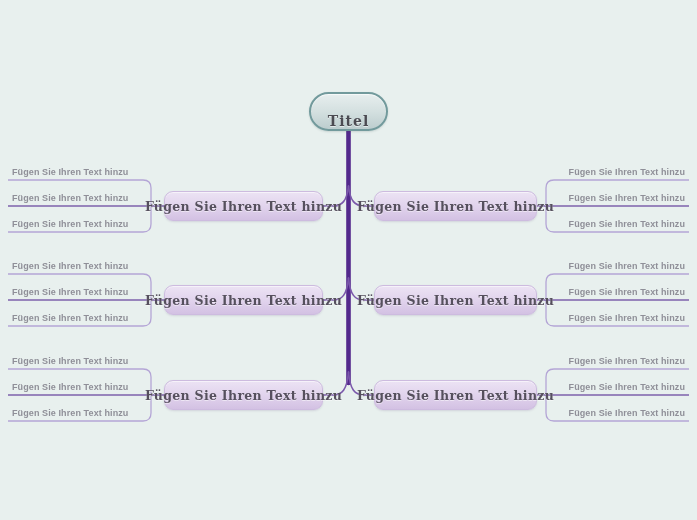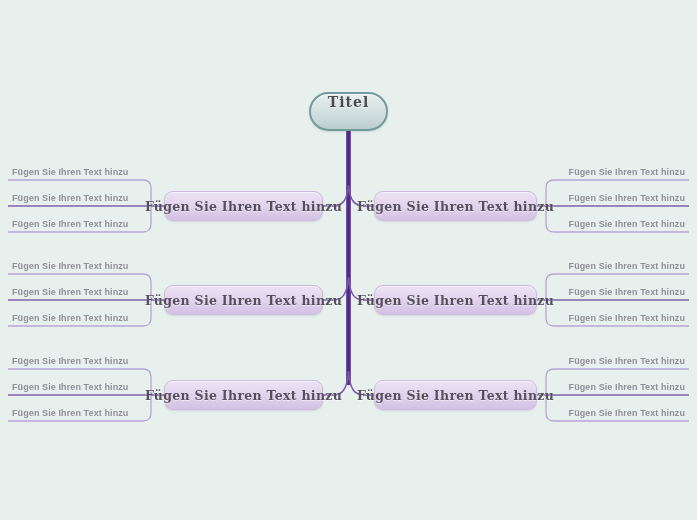--- a/index.html
+++ b/index.html
@@ -11,21 +11,21 @@
   svg.connectors{position:absolute;left:0;top:0;pointer-events:none;}
 
   
   .root-node{
     position:absolute;left:309px;top:92px;width:79px;height:39px;
     border-radius:20px;
     background:linear-gradient(180deg,#e7eeee 0%,#d4e0e0 50%,#bccdce 100%);
     border:2px solid #729a9c;
     box-sizing:border-box;
     box-shadow:inset 0 1px 1px rgba(255,255,255,0.7), 0 1px 2px rgba(60,90,90,0.18);
-    display:flex;align-items:flex-start;justify-content:center;
+    display:flex;align-items:flex-end;justify-content:center;
   }
   .root-node .root-label{
     font-family:"DejaVu Serif",serif;font-weight:bold;font-size:14px;
     color:#4b4b52;letter-spacing:1px;
     text-shadow:0 1px 0 rgba(255,255,255,0.55);
   }
 
   
   .branch-node{
     position:absolute;height:30px;border-radius:9px;

